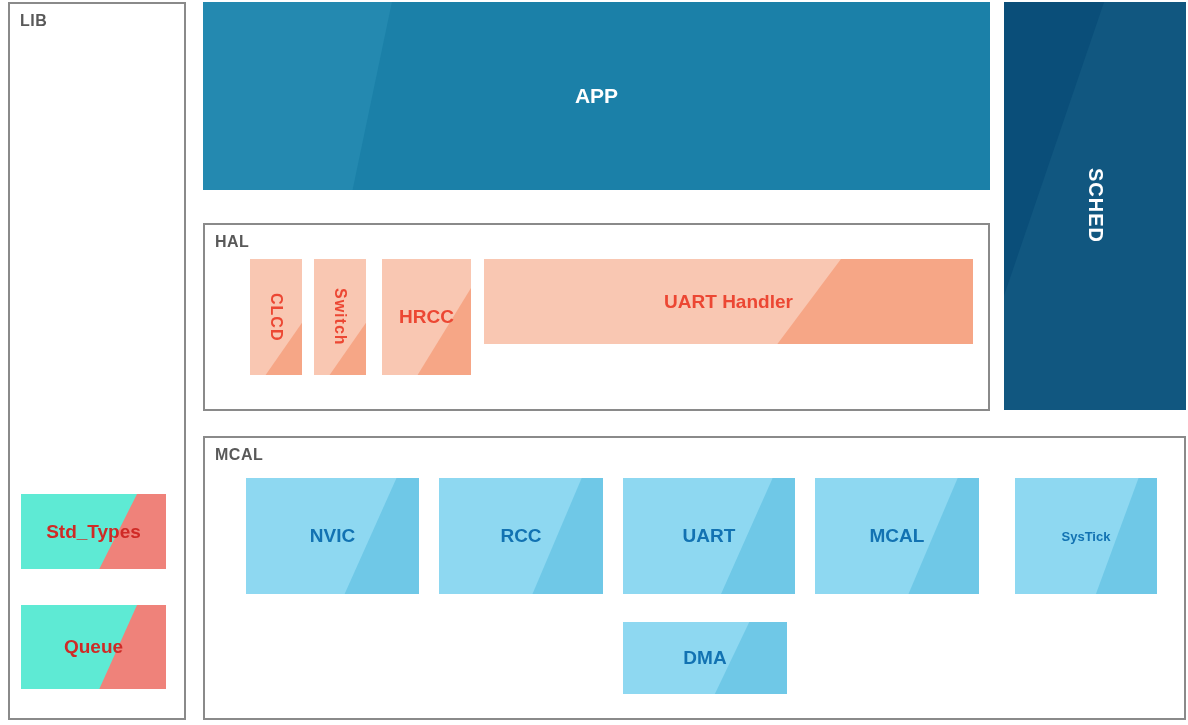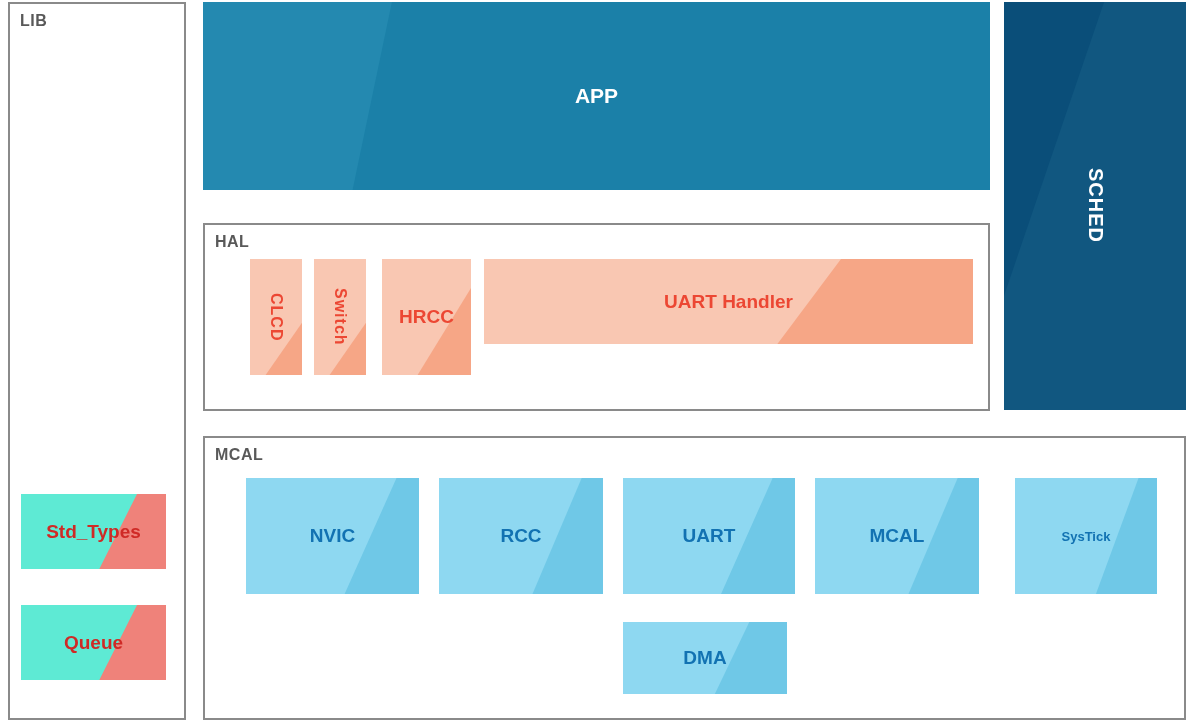--- a/index.html
+++ b/index.html
@@ -85,21 +85,21 @@
 
   #app-box     { left: 203px;  top: 2px;   width: 787px; height: 188px; font-size: 21px; }
   #sched-box   { left: 1004px; top: 2px;   width: 182px; height: 408px; font-size: 20px; }
 
   #clcd-box    { left: 250px;  top: 259px; width: 52px;  height: 116px; font-size: 16px; }
   #switch-box  { left: 314px;  top: 259px; width: 52px;  height: 116px; font-size: 16px; }
   #hrcc-box    { left: 382px;  top: 259px; width: 89px;  height: 116px; font-size: 19px; }
   #uarth-box   { left: 484px;  top: 259px; width: 489px; height: 85px; font-size: 19px; }
 
   #stdtypes-box{ left: 21px;   top: 494px; width: 145px; height: 75px;  font-size: 19px; }
-  #queue-box   { left: 21px;   top: 605px; width: 145px; height: 75px;  font-size: 19px; text-align: right; }
+  #queue-box   { left: 21px;   top: 605px; width: 145px; height: 84px;  font-size: 19px; text-align: right; }
 
   #gpio-box    { left: 246px;  top: 478px; width: 173px; height: 116px; font-size: 19px; }
   #rcc-box     { left: 439px;  top: 478px; width: 164px; height: 116px; font-size: 19px; }
   #uart-box    { left: 623px;  top: 478px; width: 172px; height: 116px; font-size: 19px; }
   #nvic-box    { left: 815px;  top: 478px; width: 164px; height: 116px; font-size: 19px; }
   #systick-box { left: 1015px; top: 478px; width: 142px; height: 116px; font-size: 13px; }
   #dma-box     { left: 623px;  top: 622px; width: 164px; height: 72px;  font-size: 19px; }
 </style>
 </head>
 <body>

